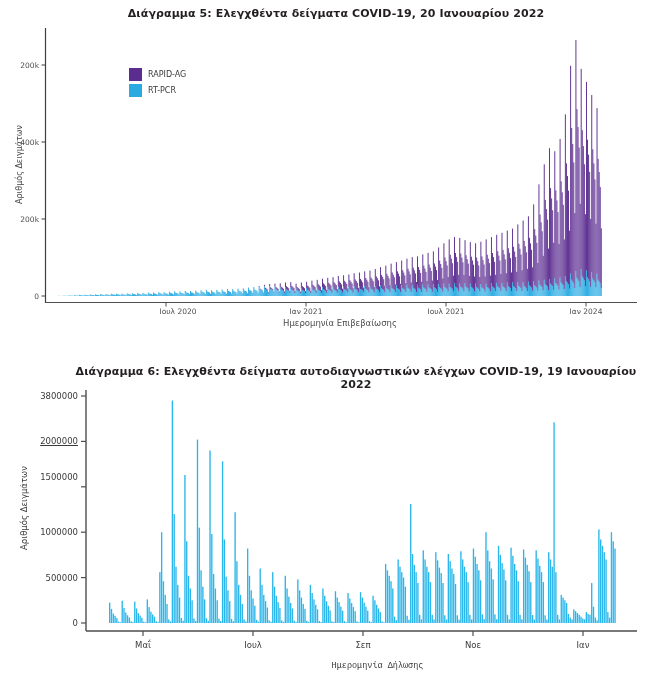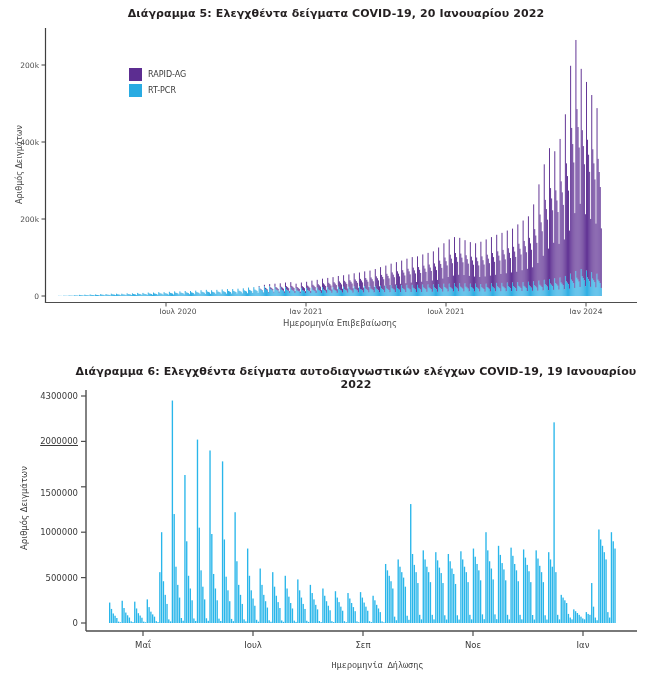--- a/index.html
+++ b/index.html
@@ -1203,21 +1203,21 @@
       <rect x="608.9680000000001" y="272.552" width="1.35" height="5.448" fill="#29b6ea"></rect>
       <rect x="610.76" y="187.2" width="1.35" height="90.80000000000001" fill="#29b6ea"></rect>
       <rect x="612.552" y="196.28" width="1.35" height="81.72" fill="#29b6ea"></rect>
       <rect x="614.344" y="203.54399999999998" width="1.35" height="74.456" fill="#29b6ea"></rect>
     </svg>
   <div class="ylabel">Αριθμός Δειγμάτων</div>
   <div class="xlabel">Ημερομηνία Δήλωσης</div>
 <div class="tick-label ytick" style="left: 18px; width: 60px; top: 278px;">0</div>
     <div class="tick-label ytick" style="left: 18px; width: 60px; top: 232.6px;">500000</div>
     <div class="tick-label ytick" style="left: 18px; width: 60px; top: 187.2px;">1000000</div>
-    <div class="tick-label ytick" style="left: 18px; width: 60px; top: 148px;">1500000</div>
+    <div class="tick-label ytick" style="left: 18px; width: 60px; top: 132px;">1500000</div>
     <div class="tick-label ytick" style="left: 18px; width: 60px; top: 96.4px; text-decoration: underline;">2000000</div>
-    <div class="tick-label ytick" style="left: 18px; width: 60px; top: 51px;">4300000</div>
+    <div class="tick-label ytick" style="left: 18px; width: 60px; top: 51px;">3800000</div>
     <div class="tick-label xtick" style="left: 143px; top: 295px;">Μαΐ</div>
     <div class="tick-label xtick" style="left: 253px; top: 295px;">Ιουλ</div>
     <div class="tick-label xtick" style="left: 363px; top: 295px;">Σεπ</div>
     <div class="tick-label xtick" style="left: 473px; top: 295px;">Νοε</div>
     <div class="tick-label xtick" style="left: 583px; top: 295px;">Ιαν</div>
   </div>
 
 </body></html>

